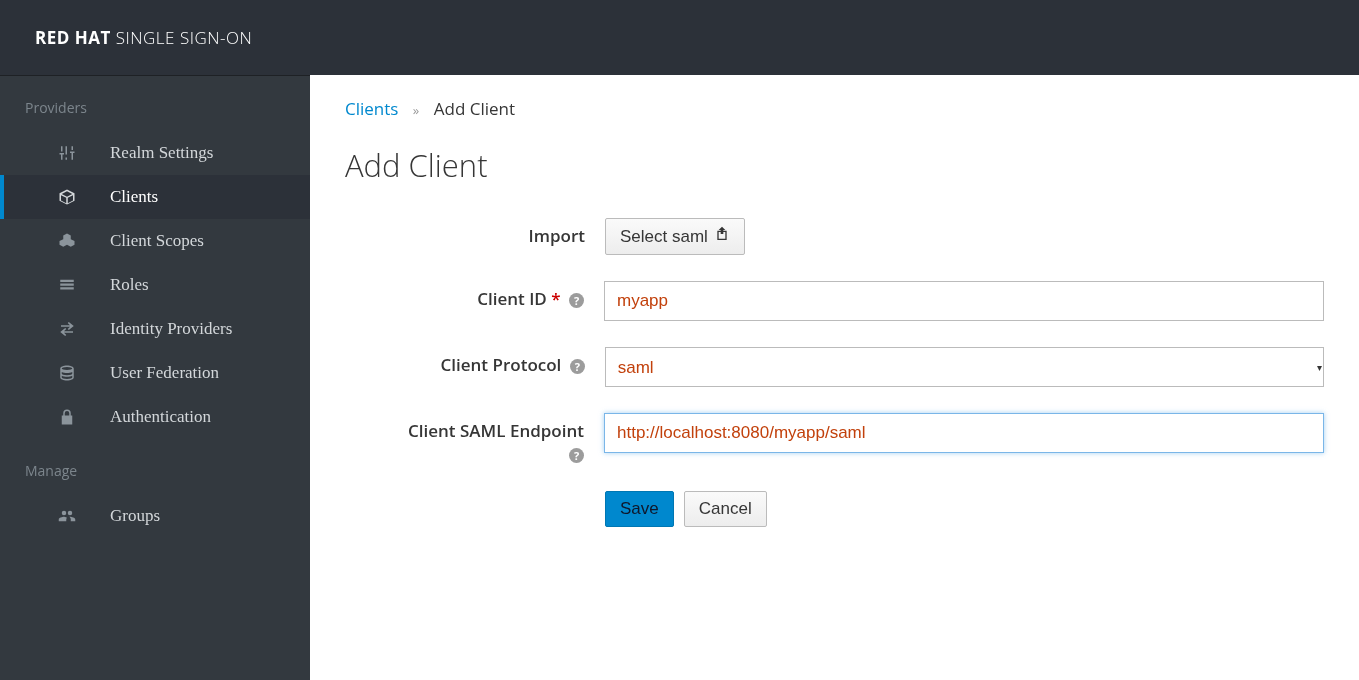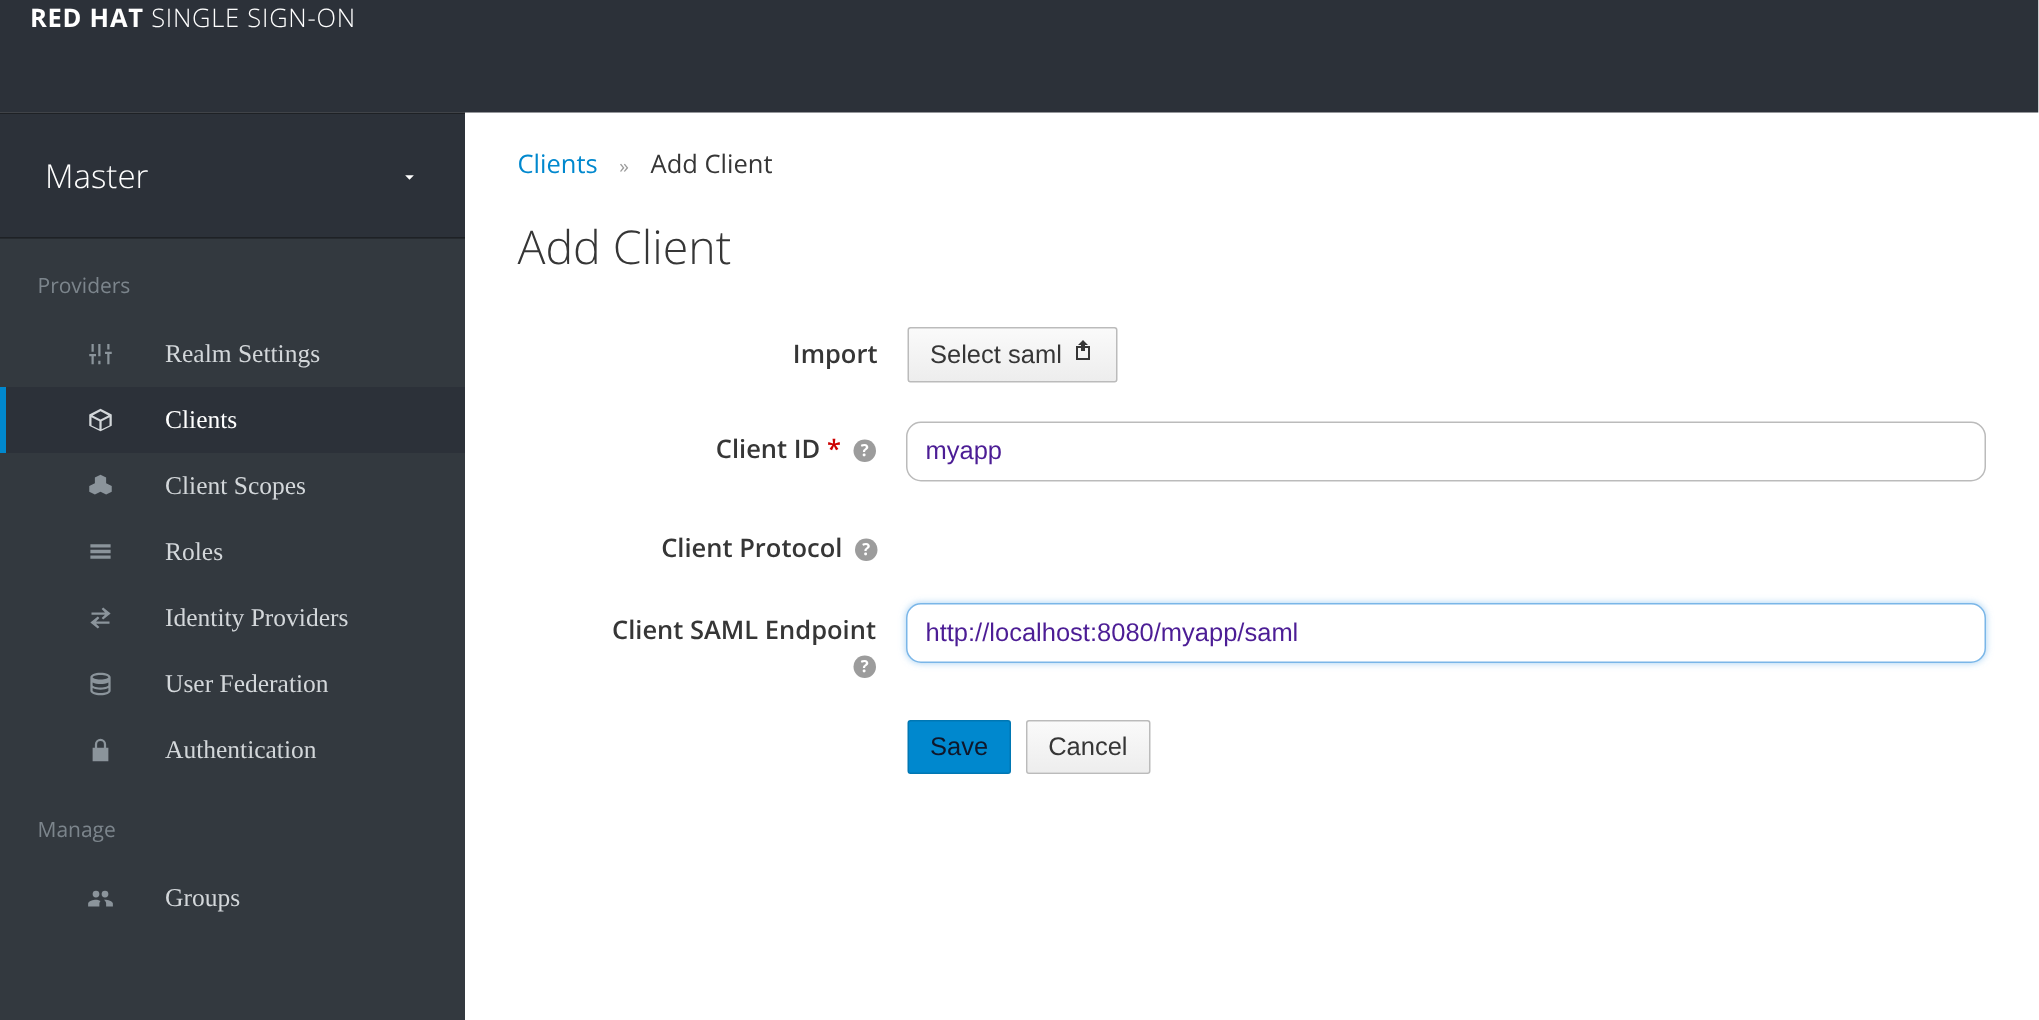--- a/index.html
+++ b/index.html
@@ -1,18 +1,18 @@
 <!DOCTYPE html>
 <html><head>
 <meta charset="utf-8">
 <style>
 * { margin: 0; padding: 0; box-sizing: border-box; }
 body { font-family: "Open Sans", Helvetica, Arial, sans-serif; background: #fff; width: 1359px; height: 680px; overflow: hidden; }
 
-.header { background: #2c3139; height: 75px; display: flex; padding-left: 20px; }
+.header { background: #2c3139; height: 75px; display: flex; align-items: center; padding-left: 35px; }
 .logo { color: #fff; font-size: 17px; font-weight: 300; letter-spacing: 0.5px; }
 .logo strong { font-weight: 700; }
 
 .sidebar { width: 310px; background: #33393f; position: absolute; top: 75px; bottom: 0; left: 0; border-top: 1px solid #1e2125; }
 .realm-select { background: #2c3139; padding: 26px 30px; display: flex; justify-content: space-between; align-items: center; cursor: pointer; border-bottom: 1px solid #1e2125;}
 .realm-select span { color: #fff; font-size: 22px; font-weight: 300; }
 .chevron { color: #fff; font-size: 12px; }
 
 .section-label { color: #7c858c; font-size: 14px; padding: 22px 0 14px 25px; }
 
@@ -25,21 +25,21 @@
 .breadcrumb { font-size: 17px; color: #363636; margin-bottom: 24px; }
 .breadcrumb a { color: #0088ce; text-decoration: none; }
 .breadcrumb .sep { color: #9c9c9c; margin: 0 10px; font-size: 13px; }
 
 .page-title { font-size: 31px; font-weight: 300; color: #363636; margin-bottom: 32px; }
 
 .form-row { display: flex; align-items: flex-start; margin-bottom: 26px; }
 .form-label { width: 260px; text-align: right; padding-right: 20px; font-size: 17px; color: #363636; font-weight: 600; padding-top: 6px; }
 .form-label .req { color: #c00; }
 .help-icon { display: inline-block; width: 15px; height: 15px; border-radius: 50%; background: #9c9c9c; color: #fff; font-size: 11px; text-align: center; line-height: 15px; margin-left: 4px; vertical-align: middle; font-weight: bold; }
-.form-control { width: 720px; padding: 8px 12px; font-size: 17px; border: 1px solid #bbb; border-radius: 10px; background: #fff; color: #4c1d95; height: 40px; }
+.form-control { width: 720px; padding: 8px 12px; font-size: 17px; border: 1px solid #bbb; border-radius: 0; background: #fff; color: #c2410c; height: 40px; }
 .focused { border-color: #7ab6e8; box-shadow: 0 0 5px rgba(102,175,233,.6); }
 
 .btn { padding: 7px 14px; font-size: 17px; border: 1px solid #bbb; border-radius: 2px; cursor: pointer; background: linear-gradient(#fafafa, #ededed); color: #363636; }
 .btn-primary { background: #0088ce; border-color: #0077b3; color: #0f172a; }
 .btn-file { display: inline-flex; align-items: center; gap: 6px; }
 
 .select-wrap { position: relative; width: 720px; }
 .select-wrap select { width: 100%; appearance: none; -webkit-appearance: none; background: #fff; }
 .select-caret { position: absolute; right: 2px; top: 50%; transform: translateY(-50%); pointer-events: none; font-size: 10px; color: #363636;}
 
@@ -52,28 +52,20 @@
 <body>
 
 <div class="header">
   <div class="logo">
     <strong>RED HAT</strong>
     <span>SINGLE SIGN-ON</span>
   </div>
 </div>
 
 <div class="sidebar">
-  <div class="realm-select">
-    <span>Master</span>
-    <span class="chevron">
-      <svg width="14" height="14" viewBox="0 0 24 24" fill="#fff">
-          <path d="M7 10l5 5 5-5z"></path>
-        </svg>
-    </span>
-  </div>
 
   <div class="section-label">Providers</div>
 
   <div class="nav-item">
     <span class="nav-icon">
         <svg class="icon" viewBox="0 0 24 24">
           <path d="M4 21v-7H2v-2h6v2H6v7H4zm0-11V3h2v7H4zm6 11v-3h2v3h-2zm0-5V3h2v11h-2zm8 5v-9h-2v-2h6v2h-2v9h-2zm0-13V3h2v5h-2z"></path>
         </svg>
       </span>
     <span class="nav-text">Realm Settings</span>
@@ -175,20 +167,24 @@
     <div>
       <input class="form-control" type="text" value="myapp" style="">
     </div>
   </div>
 
   <div class="form-row">
     <div class="form-label">
       <span>Client Protocol</span>
       <span class="help-icon">?</span>
     </div>
+    <div class="select-wrap">
+      <select class="form-control" id="protocol-select"><option value="openid-connect">openid-connect</option><option value="saml" selected="">saml</option></select>
+      <span class="select-caret">▾</span>
+    </div>
   </div>
 
   <div class="form-row">
     <div class="form-label">
       <span>Client SAML Endpoint</span>
       <br><span class="help-icon">?</span>
     </div>
     <div>
       <input class="form-control focused" type="text" value="http://localhost:8080/myapp/saml" style="">
     </div>

